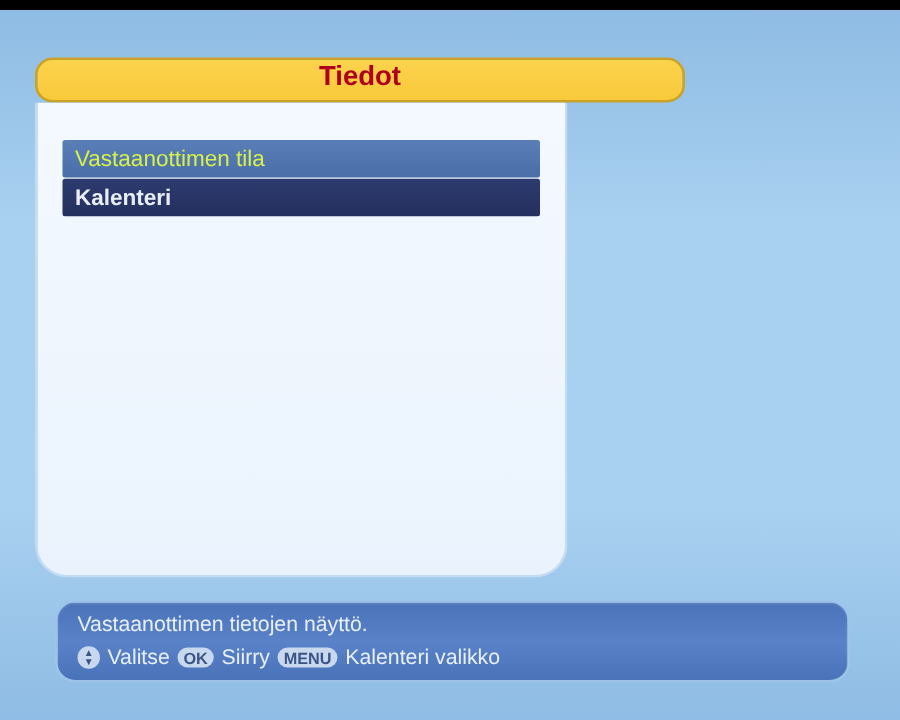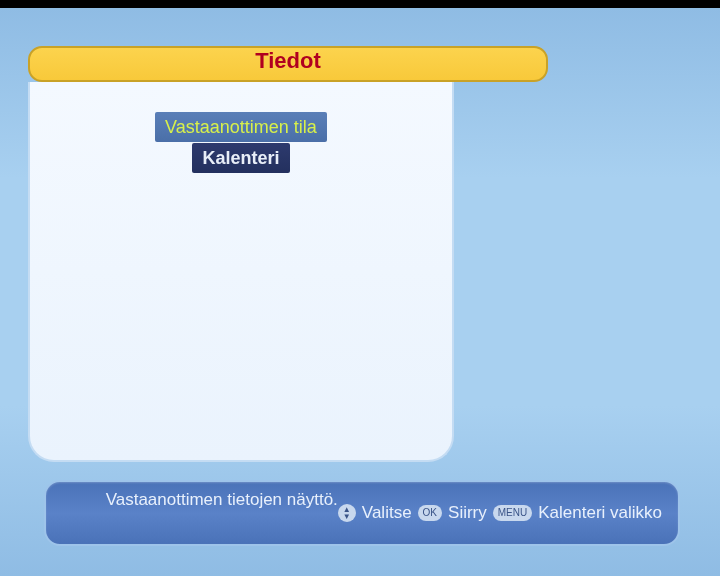--- a/index.html
+++ b/index.html
@@ -44,21 +44,20 @@
     background: linear-gradient(180deg, #f4f9ff 0%, #eaf3fd 100%);
     border: 2px solid #c4dcf3;
     border-top: none;
     border-radius: 0 0 26px 26px;
     padding-top: 30px;
   }
   .menu-list {
     display: flex;
     flex-direction: column;
     padding: 0 20px;
-    align-items: center;
   }
   .menu-item {
     height: 30px;
     display: flex;
     align-items: center;
     padding: 0 10px;
     font-size: 18px;
     margin-bottom: 1px;
     border-radius: 2px;
   }
@@ -77,40 +76,40 @@
     left: 44px;
     width: 636px;
     height: 66px;
     background: linear-gradient(180deg, #4a72b8 0%, #5a82c8 50%, #4a72b8 100%);
     border: 2px solid #9ec4ea;
     border-radius: 16px;
     padding: 8px 16px;
     color: #e8f0fc;
     font-size: 17px;
     display: flex;
-    flex-direction: row;
-    justify-content: flex-end;
+    flex-direction: column;
+    justify-content: space-between;
     box-shadow: inset 0 1px 2px rgba(255,255,255,0.2);
   }
   .help-desc {
     margin-bottom: 4px;
   }
   .help-keys {
     display: flex;
     align-items: center;
     gap: 6px;
   }
   .key-badge {
     display: inline-flex;
     align-items: center;
     justify-content: center;
     background: #c8d8ee;
     color: #3a5488;
-    font-size: 10px;
-    font-weight: normal;
+    font-size: 13px;
+    font-weight: bold;
     border-radius: 8px;
     padding: 2px 5px;
     min-width: 22px;
     height: 16px;
     line-height: 1;
   }
   .key-updown {
     display: inline-flex;
     flex-direction: column;
     background: #c8d8ee;

